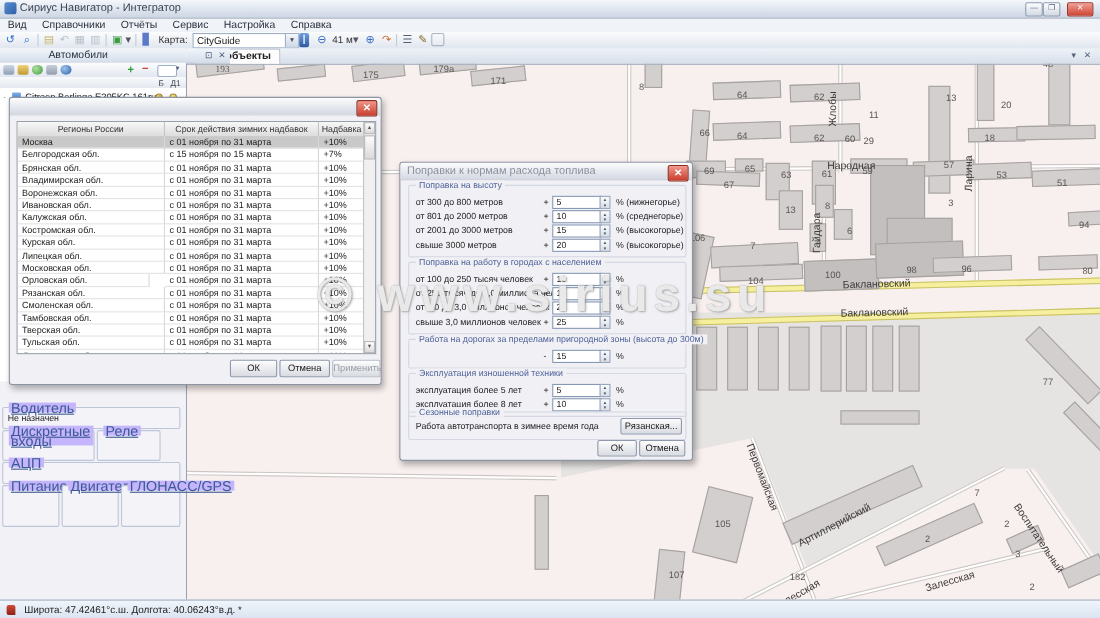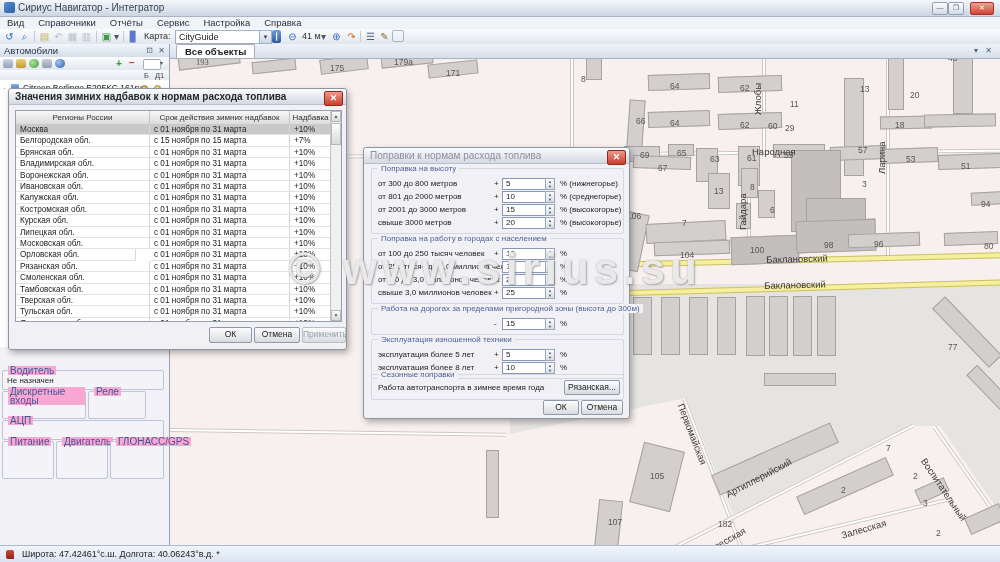--- a/index.html
+++ b/index.html
@@ -35,33 +35,33 @@
   .hnum{position:absolute;font-size:8.5px;color:#5a5552;white-space:nowrap;}
   .sname{position:absolute;font-size:9.5px;color:#3d3a38;white-space:nowrap;transform-origin:0 0;}
   #tabstrip{left:170px;top:44px;width:830px;height:14px;background:linear-gradient(#eef2f8,#d7dfea);
             border-bottom:1px solid #a7b1c0;z-index:2;}
   #tab-all{position:absolute;left:6px;top:0px;height:13px;padding:0 8px;background:#fdfdfe;border:1px solid #a7b1c0;
            border-bottom:none;border-radius:2px 2px 0 0;font-size:9.5px;font-weight:bold;line-height:13px;color:#222;}
   .strip-btn{position:absolute;top:2px;font-size:8px;color:#55617a;}
   
   #panel{left:0;top:44px;width:170px;height:501px;background:#f2f1f6;border-right:1px solid #98a2b2;z-index:2;box-sizing:border-box;}
   #panel-head{position:absolute;left:0;top:0;width:100%;height:13px;background:linear-gradient(#f2f6fb,#d4dde9);
-              border-bottom:1px solid #b9c2d0;font-size:9.5px;line-height:13px;}
+              border-bottom:1px solid #b9c2d0;font-size:9.5px;line-height:13px;padding-left:40px;}
   #panel-head .cap{padding-left:4px;color:#2a3442;}
   #panel-tools{position:absolute;left:0;top:13px;width:100%;height:13px;background:linear-gradient(#fbfcfd,#e2e7ef);border-bottom:1px solid #c6cdd8;}
   .pico{position:absolute;top:2px;width:10px;height:9px;border-radius:2px;}
   #panel-cols{position:absolute;left:0;top:26px;width:100%;height:10px;background:linear-gradient(#f8fafc,#e4e8ef);
               border-bottom:1px solid #ccd2dc;font-size:7.5px;color:#445;}
   #tree{position:absolute;left:0;top:36px;width:100%;height:267px;background:#fff;}
   .trow{position:absolute;left:0;top:2px;width:100%;height:12px;font-size:8.5px;line-height:12px;}
   .doc-ico{position:absolute;left:11px;top:2px;width:8px;height:9px;background:linear-gradient(#7fb0e8,#3f6fc0);border-radius:1px;}
   .st-circle{position:absolute;top:3px;width:7px;height:7px;border-radius:50%;border:1px solid #9a8430;box-sizing:border-box;}
   #details{position:absolute;left:0;top:303px;width:100%;height:198px;background:#f2f1f6;font-size:8px;color:#223;}
   .gbox{position:absolute;border:1px solid #bcc6d8;border-radius:2px;background:#f4f3f8;}
-  .gbox .glab{position:absolute;left:5px;top:-5px;background:#f9a8d4;padding:0 2px;color:#3c5a95;font-size:10px;line-height:9px;}
+  .gbox .glab{position:absolute;left:5px;top:-5px;background:#c4b5fd;padding:0 2px;color:#3c5a95;font-size:13px;line-height:9px;text-decoration:underline;}
   
   .dialog{position:absolute;background:#f1f0f5;border:1px solid #8d94a2;border-radius:3px;
           box-shadow:2px 3px 6px rgba(0,0,0,.3);box-sizing:border-box;}
   .dtitle{position:absolute;left:0;top:0;width:100%;height:16px;background:linear-gradient(#fbfcfd,#d4d8e2);
           border-bottom:1px solid #b9bfcb;border-radius:3px 3px 0 0;font-size:10px;line-height:16px;box-sizing:border-box;}
   .dtitle .cap{padding-left:6px;}
   .dclose{position:absolute;right:3px;top:2px;width:17px;height:13px;background:linear-gradient(#f0978a,#c93e2c);
           border:1px solid #8e2a1c;border-radius:2px;color:#fff;font-size:9px;font-weight:bold;text-align:center;line-height:12px;}
   #dlg1{left:8px;top:88px;width:339px;height:262px;z-index:4;}
   #dlg1 .cap{font-weight:bold;color:#26282c;}
@@ -347,21 +347,20 @@
           </div>
           <div class="gbox" style="left: 110px; top: 94px; width: 52px; height: 36px;">
             <div class="glab">ГЛОНАСС/GPS</div>
           </div>
         </div>
     </div>
   </div>
 
   <div id="dlg1" class="dialog">
     <div class="dtitle">
-      <span class="cap">Значения зимних надбавок к нормам расхода топлива</span>
       <div class="dclose">✕</div>
     </div>
     <div id="wtable">
       <div class="whead">
         <div style="left:0;width:134px;">Регионы России</div>
         <div style="left:134px;width:140px;">Срок действия зимних надбавок</div>
         <div style="left:274px;width:42px;">Надбавка</div>
       </div>
       <div id="wt-body">
           <div class="wrow sel" style="top: 13px;">

